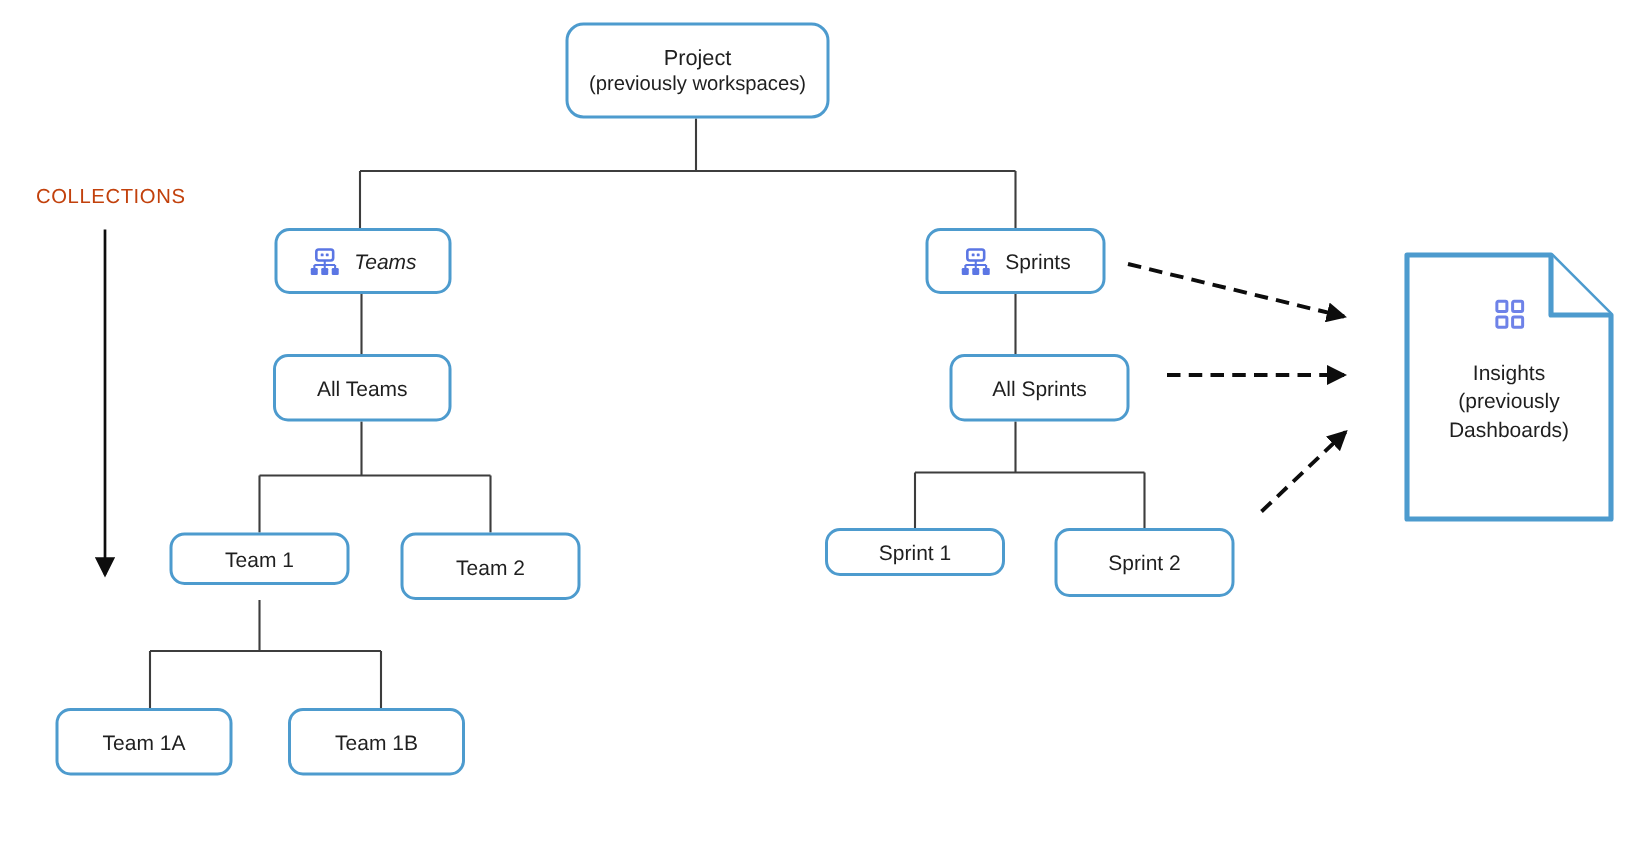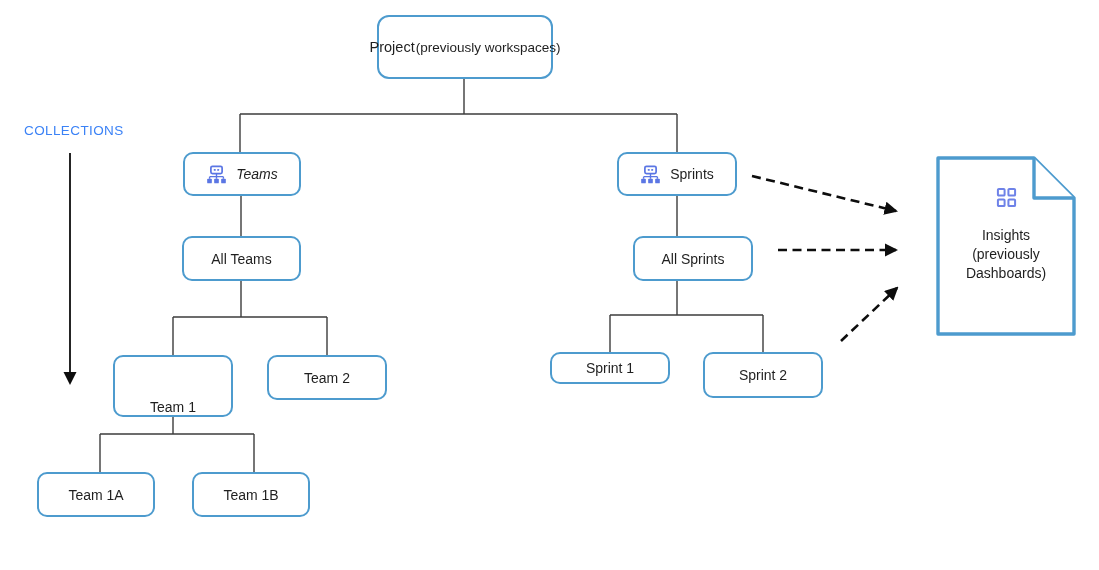--- a/index.html
+++ b/index.html
@@ -10,44 +10,44 @@
   .wires { position:absolute; left:0; top:0; width:1099px; height:570px; pointer-events:none; }
 
   .node {
     position:absolute; box-sizing:border-box; background:#ffffff;
     border:2px solid #4D9BCE; border-radius:10px;
     display:flex; align-items:center; justify-content:center; gap:9px;
     font-size:14px; color:#1f1f1f; white-space:nowrap;
   }
   .node .icon { display:flex; align-items:center; }
 
-  .node-project { left:377px; top:15px; width:176px; height:64px; flex-direction:row; gap:1px; border-radius:12px; }
+  .node-project { left:377px; top:15px; width:176px; height:64px; flex-direction:column; gap:1px; border-radius:12px; }
   .node-project .title { font-size:14.5px; }
   .node-project .subtitle { font-size:13.5px; }
 
   .node-teams      { left:183px; top:152px; width:118px; height:44px;font-style:italic; }
   .node-sprints    { left:617px; top:152px; width:120px; height:44px; }
   .node-all-teams  { left:182px; top:236px; width:119px; height:45px; }
   .node-all-sprints{ left:617px; top:236px; width:120px; height:45px;margin-left:16px; }
-  .node-team-1     { left:113px; top:355px; width:120px; height:62px;align-items:flex-end; }
+  .node-team-1     { left:113px; top:355px; width:120px; height:35px; }
   .node-team-2     { left:267px; top:355px; width:120px; height:45px; }
   .node-sprint-1   { left:550px; top:352px; width:120px; height:32px; }
   .node-sprint-2   { left:703px; top:352px; width:120px; height:46px;justify-content:center; }
   .node-team-1a    { left:37px;  top:472px; width:118px; height:45px; }
   .node-team-1b    { left:192px; top:472px; width:118px; height:45px; }
 
   .pill-integrations {
     left:865px; top:22px; width:175px; height:53px; border-radius:27px; gap:13px; font-size:15px;
   }
 
   .collections-label {
-    position:absolute; left:24px; top:123px; font-size:13.5px; letter-spacing:0.4px; color:#3b82f6;
+    position:absolute; left:24px; top:123px; font-size:13.5px; letter-spacing:0.4px; color:#c2410c;
   }
 
-  .insights-doc { position:absolute; left:936px; top:156px; width:140px; height:189px; }
+  .insights-doc { position:absolute; left:936px; top:168px; width:140px; height:189px; }
   .insights-doc .doc-outline { position:absolute; left:0; top:0; }
   .insights-doc .doc-content {
     position:absolute; left:0; top:0; width:140px; height:180px;
     display:flex; flex-direction:column; align-items:center; text-align:center;
     padding-top:31px; box-sizing:border-box;
   }
   .insights-doc .doc-text { margin-top:14px; font-size:14px; line-height:19px; color:#1f1f1f; }
 </style>
 </head>
 <body>

